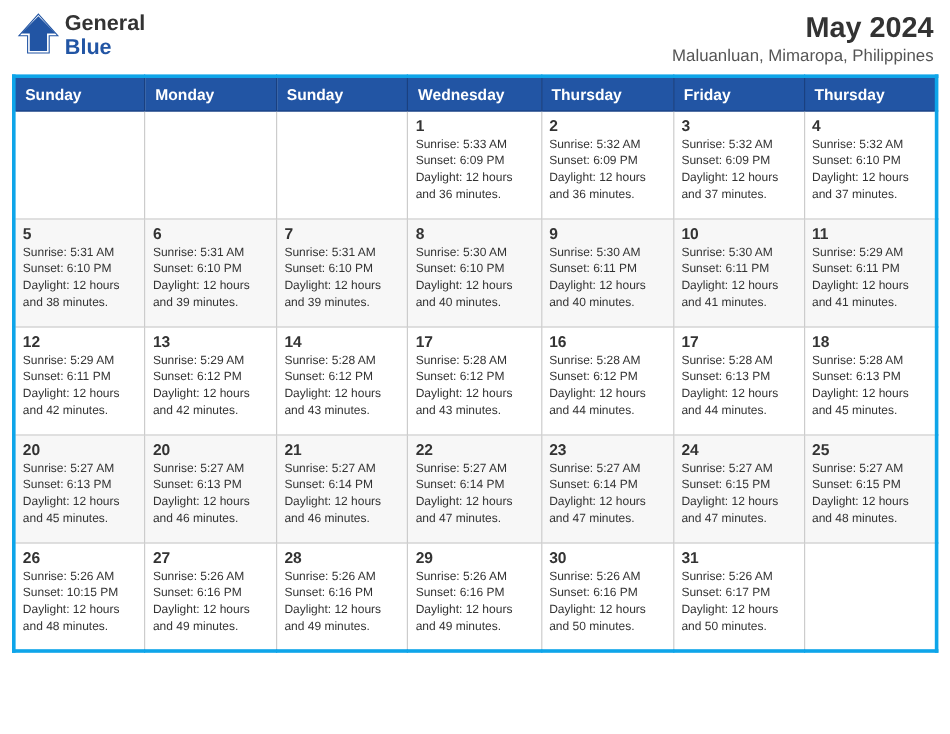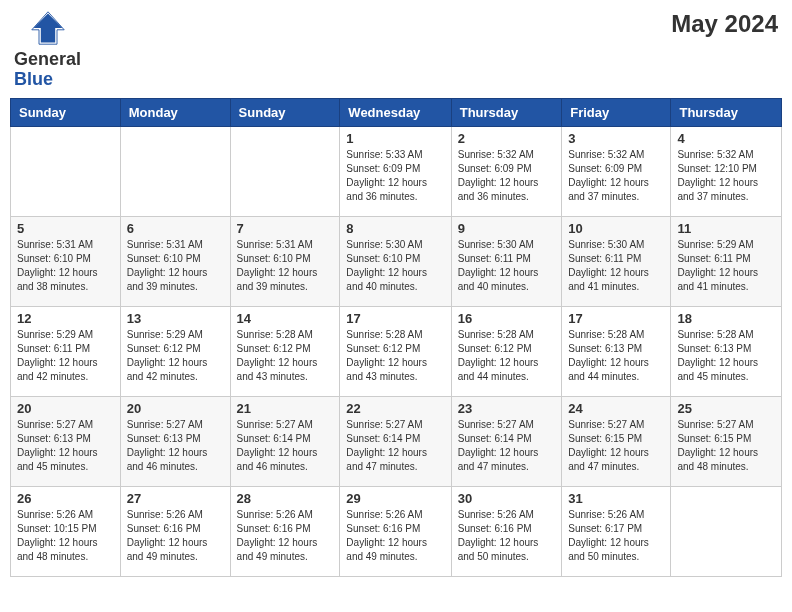--- a/index.html
+++ b/index.html
@@ -12,23 +12,21 @@
     }
     .header {
       display: flex;
       justify-content: space-between;
       align-items: flex-start;
       margin-bottom: 8px;
       padding: 0 4px;
     }
     .logo {
       display: flex;
-      align-items: center;
       gap: 4px;
-      flex-direction: column;
     }
     .logo-text {
       display: flex;
       flex-direction: column;
       line-height: 1.1;
     }
     .logo-general {
       font-size: 18px;
       font-weight: bold;
       color: #333;
@@ -50,21 +48,21 @@
       font-weight: bold;
       color: #333;
     }
     .location {
       font-size: 14px;
       color: #555;
     }
     .calendar {
       width: 100%;
       border-collapse: collapse;
-      border: 1px solid #0ea5e9;
+      border: 3px solid #0ea5e9;
     }
     .calendar th {
       background-color: #2255a4;
       color: #fff;
       text-align: left;
       padding: 6px 8px;
       font-size: 13px;
       border: 1px solid #1a4080;
     }
     .calendar td {
@@ -103,20 +101,21 @@
       <polygon points="20,4 36,20 28,20 28,36 12,36 12,20 4,20" fill="#2255a4"></polygon>
       <polygon points="20,2 38,22 30,22 30,38 10,38 10,22 2,22" fill="none" stroke="#2255a4" stroke-width="1"></polygon>
     </svg>
     <div class="logo-text">
       <span class="logo-general">General</span>
       <span class="logo-blue">Blue</span>
     </div>
   </div>
   <div class="title-block">
     <div class="month-year">May 2024</div>
+    <div class="location">Maluanluan, Mimaropa, Philippines</div>
   </div>
 </div>
 
 <table class="calendar">
   <thead>
     <tr>
     <th>Sunday</th>
         <th>Monday</th>
         <th>Sunday</th>
         <th>Wednesday</th>
@@ -147,21 +146,21 @@
         <td>
           <div class="day-number">3</div>
           <div class="day-info">Sunrise: 5:32 AM
 Sunset: 6:09 PM
 Daylight: 12 hours
 and 37 minutes.</div>
         </td>
         <td>
           <div class="day-number">4</div>
           <div class="day-info">Sunrise: 5:32 AM
-Sunset: 12:10 PM
+Sunset: 6:10 PM
 Daylight: 12 hours
 and 37 minutes.</div>
         </td>
       </tr>
       <tr>
         <td>
           <div class="day-number">5</div>
           <div class="day-info">Sunrise: 5:31 AM
 Sunset: 6:10 PM
 Daylight: 12 hours

